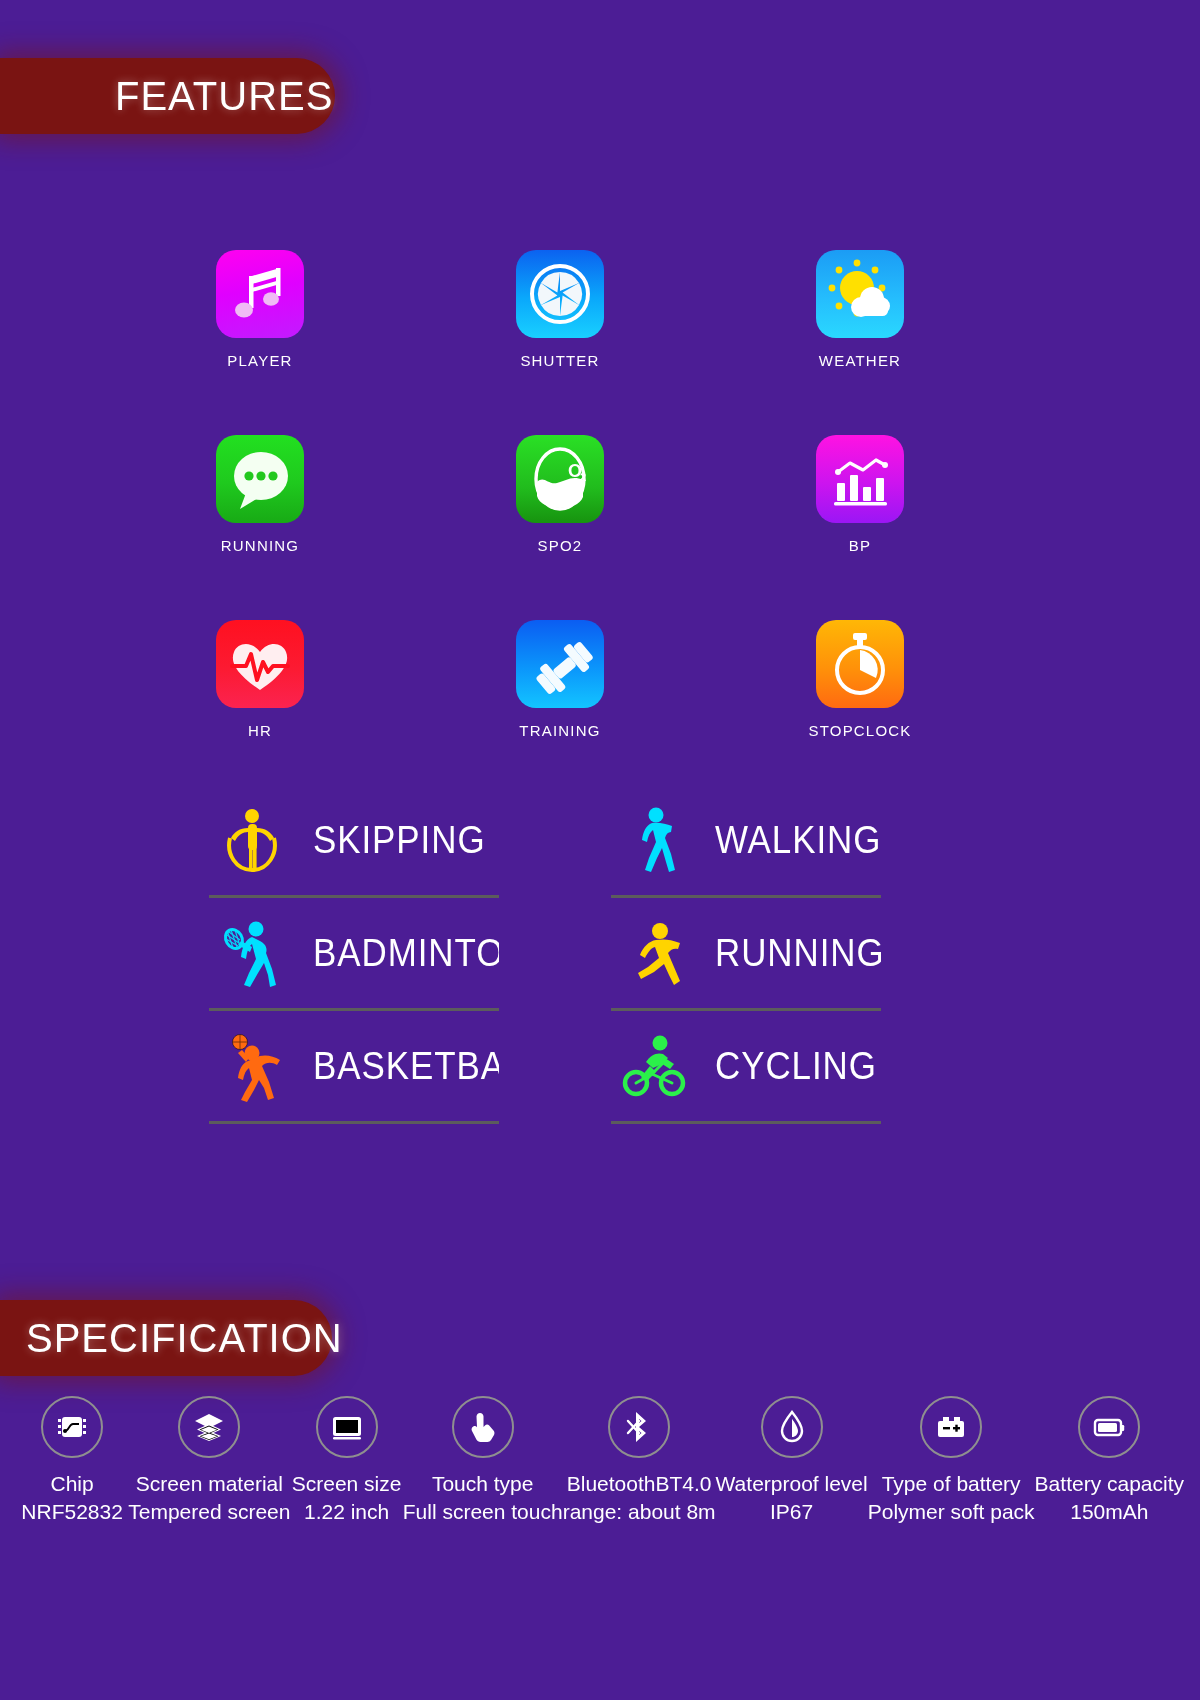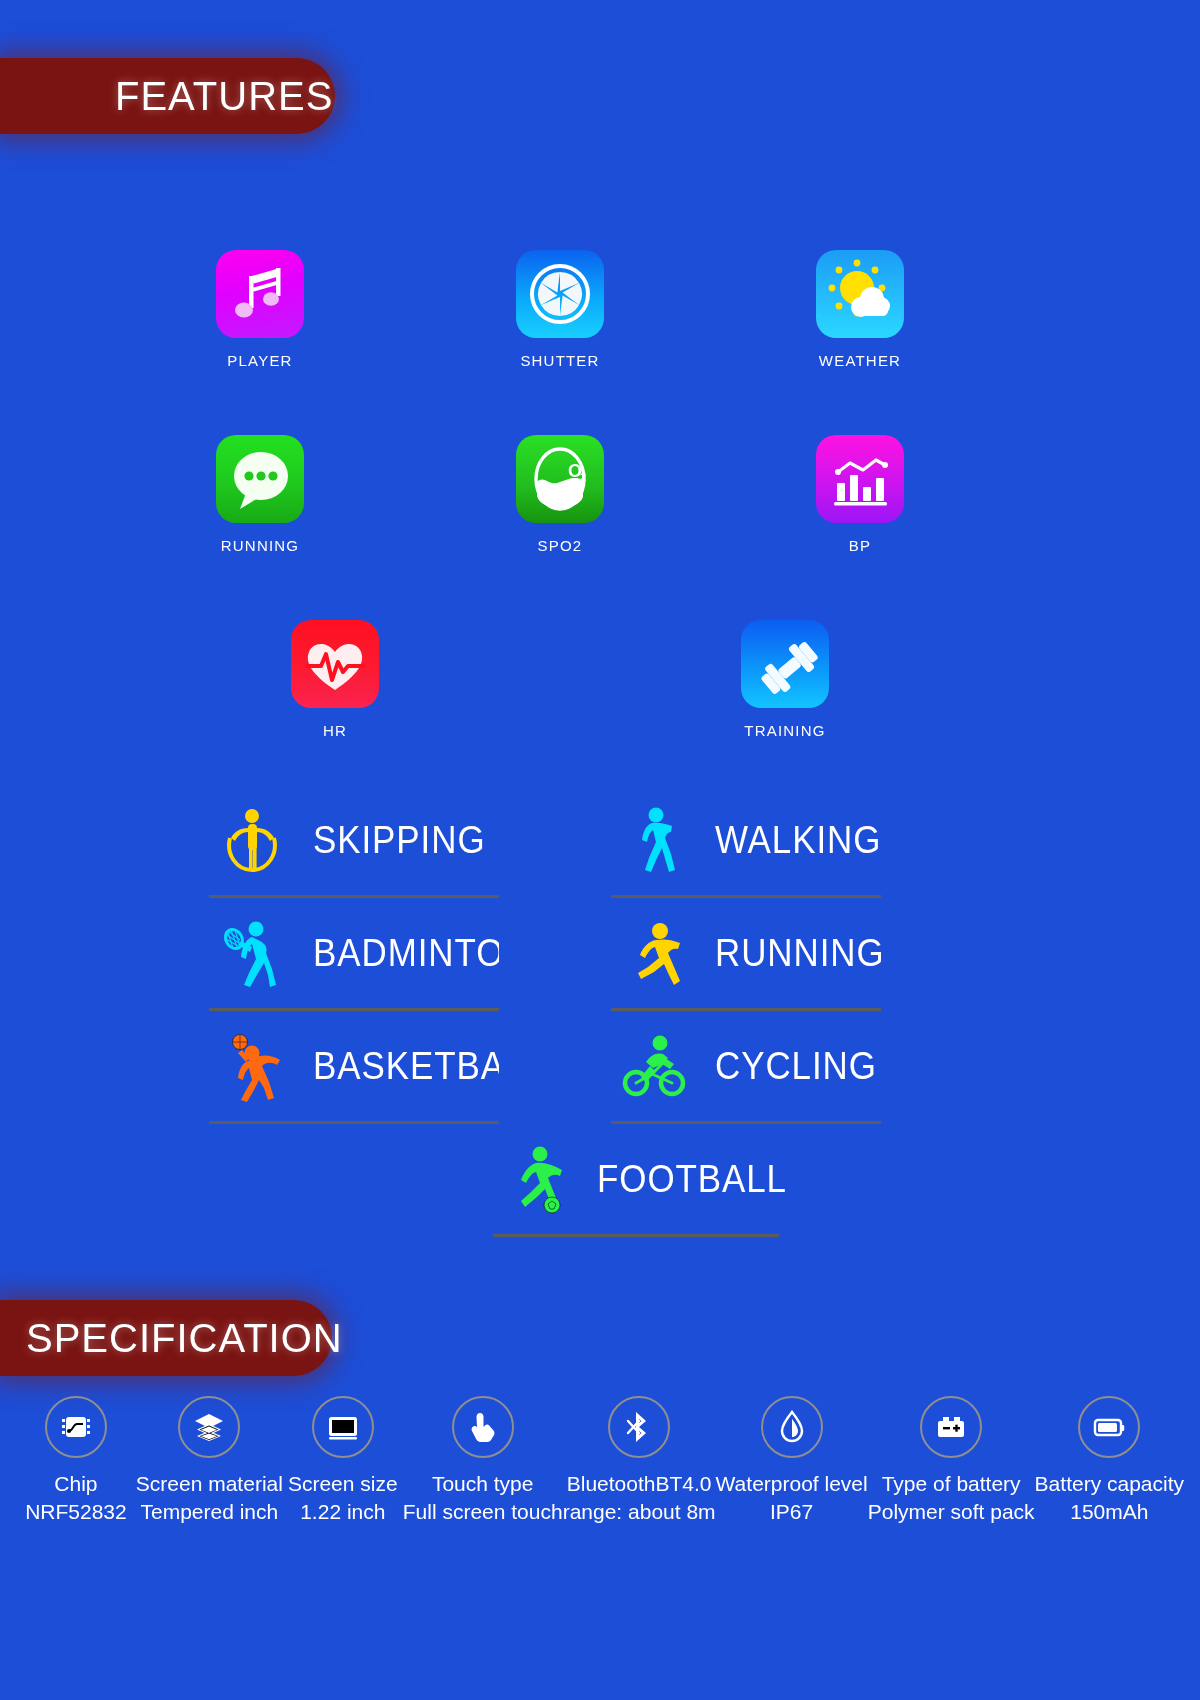--- a/index.html
+++ b/index.html
@@ -2,21 +2,21 @@
 <html><head>
 <meta charset="utf-8">
 <style>
   * { margin:0; padding:0; box-sizing:border-box; }
   html,body {
     width:1200px; height:1700px;
     background:#000;
     font-family:"Liberation Sans", sans-serif;
     overflow:hidden;
   }
-  .page { position:relative; width:1200px; height:1700px; background:#1d4ed8; }
+  .page { position:relative; width:1200px; height:1700px; background:#4c1d95; }
 
   
   .banner {
     position:absolute; left:0;
     height:76px;
     background:#7a1412;
     border-top-right-radius:38px;
     border-bottom-right-radius:38px;
     display:flex; align-items:center;
     box-shadow:0 0 26px 6px rgba(122,20,18,0.55);
@@ -302,20 +302,31 @@
               <rect x="25" y="34" width="9" height="32" rx="3"></rect>
               <rect x="34" y="44" width="22" height="12" rx="3"></rect>
               <rect x="56" y="34" width="9" height="32" rx="3"></rect>
               <rect x="65" y="39" width="9" height="22" rx="3"></rect>
             </g>
           </svg>
         </div>
         <div class="app-label clip-label">TRAINING</div>
       </div>
 
+      <div class="app-cell">
+        <div class="app-tile tile-stop">
+          <svg class="tile-svg" viewBox="0 0 88 88">
+            <rect x="37" y="13" width="14" height="7" rx="2" fill="#ffffff"></rect>
+            <rect x="41" y="18" width="6" height="8" fill="#ffffff"></rect>
+            <circle cx="44" cy="50" r="23" fill="none" stroke="#ffffff" stroke-width="4"></circle>
+            <path d="M44 50 L44 30 A20 20 0 0 1 60 58 Z" fill="#ffffff"></path>
+          </svg>
+        </div>
+        <div class="app-label">STOPCLOCK</div>
+      </div>
     </div>
   </div>
 
   <div class="sports">
     <div class="sports-grid">
 
       <div class="sport-item sports-col-left">
         <span class="sport-icon">
           <svg viewBox="0 0 76 76">
             <g fill="#ffd400">
@@ -412,38 +423,20 @@
               <line x1="20" y1="55" x2="36" y2="46"></line>
               <line x1="36" y1="46" x2="56" y2="55"></line>
               <line x1="36" y1="46" x2="46" y2="36"></line>
             </g>
           </svg>
         </span>
         <span class="sport-label">CYCLING</span>
       </div>
     </div>
 
-    <div class="football-row">
-      <div class="football-inner">
-        <span class="sport-icon">
-          <svg viewBox="0 0 76 76">
-            <g fill="#2bf04a">
-              <circle cx="42" cy="13" r="7.5"></circle>
-              <path d="M38 22 C31 24 26 31 23 39 L28 42 C31 36 34 32 38 31 L42 42 L32 52 L23 60 L27 66 L39 56 L47 48 L51 58 L56 70 L62 67 L56 52 L50 37 C54 33 58 33 62 35 L64 29 C55 24 46 21 38 22 Z"></path>
-            </g>
-            <circle cx="54" cy="64" r="8" fill="#2bf04a"></circle>
-            <g stroke="#000" stroke-width="0.9" fill="none" opacity="0.6">
-              <circle cx="54" cy="64" r="8"></circle>
-              <polygon points="54,60 58,63 56,68 52,68 50,63"></polygon>
-            </g>
-          </svg>
-        </span>
-        <span class="sport-label">FOOTBALL</span>
-      </div>
-    </div>
   </div>
 
   <div class="banner" id="banner-spec">
     <span class="banner-label">SPECIFICATION</span>
   </div>
 
   <div class="spec-strip">
 
     <div class="spec-item">
       <div class="spec-circle">
@@ -478,21 +471,21 @@
             <polygon points="19,17.4 28.5,21.6 19,25.8 9.5,21.6"></polygon>
             <polygon points="19,24.4 28.5,28.2 19,32 9.5,28.2"></polygon>
           </g>
           <g fill="#ffffff">
             <polygon points="19,18.6 27,21.8 19,25 11,21.8"></polygon>
             <polygon points="19,25.4 27,28.3 19,31.2 11,28.3"></polygon>
           </g>
         </svg>
       </div>
       <div class="spec-title">Screen material</div>
-      <div class="spec-value">Tempered inch</div>
+      <div class="spec-value">Tempered screen</div>
     </div>
 
     <div class="spec-item">
       <div class="spec-circle">
         <svg viewBox="0 0 38 38">
           <rect x="5" y="9" width="28" height="19" rx="2.5" fill="#ffffff"></rect>
           <rect x="8" y="12" width="22" height="13" fill="#000"></rect>
           <rect x="5" y="29" width="28" height="2.6" rx="1.3" fill="#ffffff"></rect>
         </svg>
       </div>

